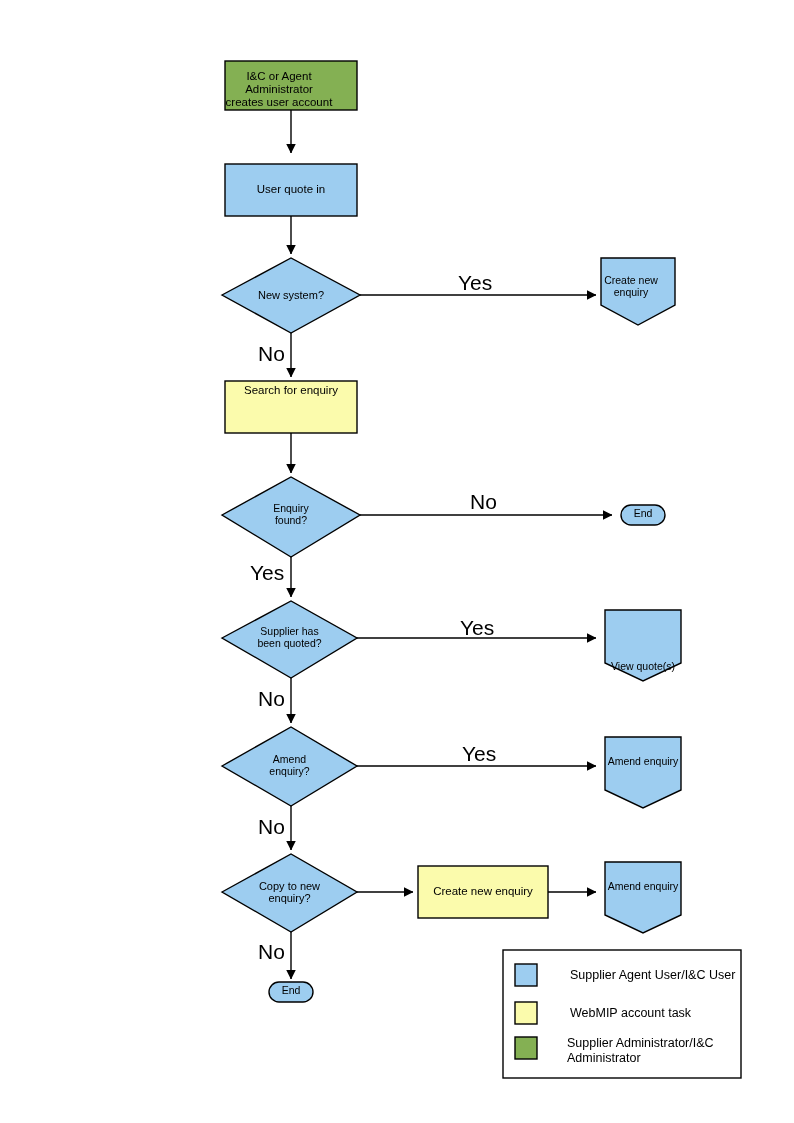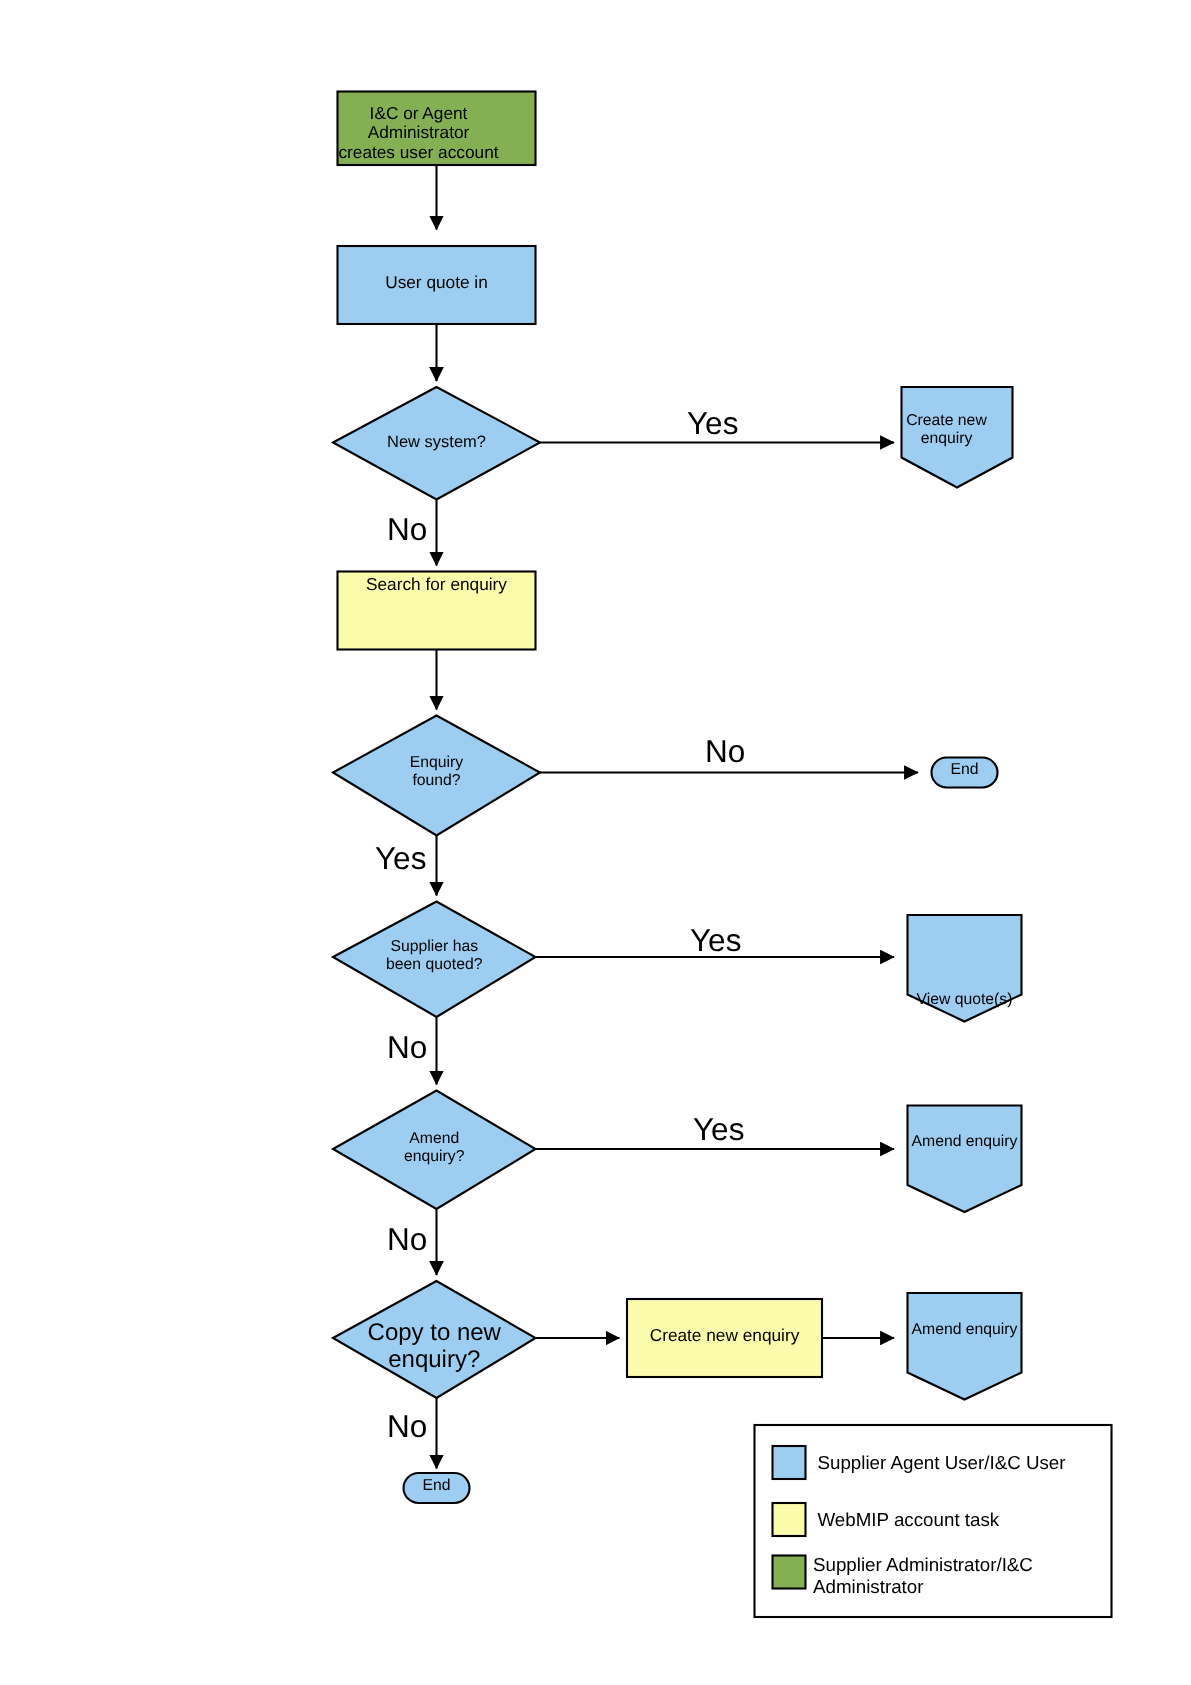--- a/index.html
+++ b/index.html
@@ -37,20 +37,21 @@
     font-size: 21px;
     line-height: 1;
   }
   .legend-label {
     position: absolute;
     color: #000000;
     font-family: "Liberation Sans", sans-serif;
     font-size: 12.5px;
     line-height: 1.18;
     white-space: pre-line;
+    margin-left: 25px;
   }
 </style>
 </head>
 <body>
 
 <svg id="canvas" viewBox="0 0 794 1123" xmlns="http://www.w3.org/2000/svg">
   <defs>
     <marker id="arrow" viewBox="0 0 10 10" refX="9.5" refY="5" markerWidth="7" markerHeight="7" orient="auto-start-reverse">
       <path d="M 0 0 L 10 5 L 0 10 z" fill="#000000"></path>
     </marker>
@@ -129,21 +130,21 @@
 <div class="node-text" style="left:222px; top:626px; width:135px; font-size:10.5px;">Supplier has
 been quoted?</div>
 
 <div class="node-text" style="left:605px; top:629px; width:76px; font-size:10.5px;margin-top:32px;">View quote(s)</div>
 
 <div class="node-text" style="left:222px; top:754px; width:135px; font-size:10.5px;">Amend
 enquiry?</div>
 
 <div class="node-text" style="left:601px; top:756px; width:84px; font-size:10.5px;">Amend enquiry</div>
 
-<div class="node-text" style="left:222px; top:880px; width:135px; font-size:16px;">Copy to new
+<div class="node-text" style="left:222px; top:880px; width:135px; font-size:11px;">Copy to new
 enquiry?</div>
 
 <div class="node-text" style="left:418px; top:885px; width:130px; font-size:11.5px;">Create new enquiry</div>
 
 <div class="node-text" style="left:601px; top:881px; width:84px; font-size:10.5px;">Amend enquiry</div>
 
 <div class="node-text" style="left:269px; top:985px; width:44px; font-size:10.5px;">End</div>
 
 <div class="flow-label" style="left:458px; top:272px;">Yes</div>
 <div class="flow-label" style="left:258px; top:343px;">No</div>

